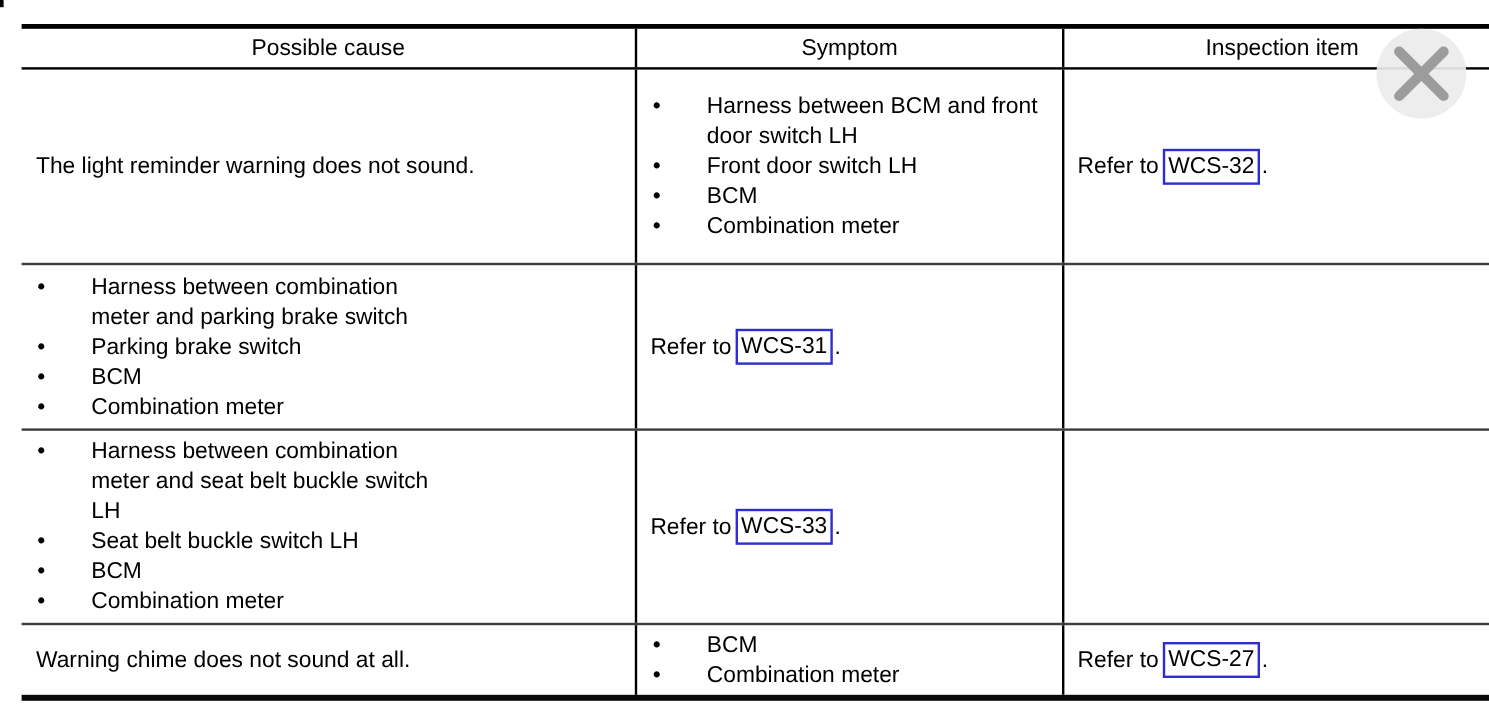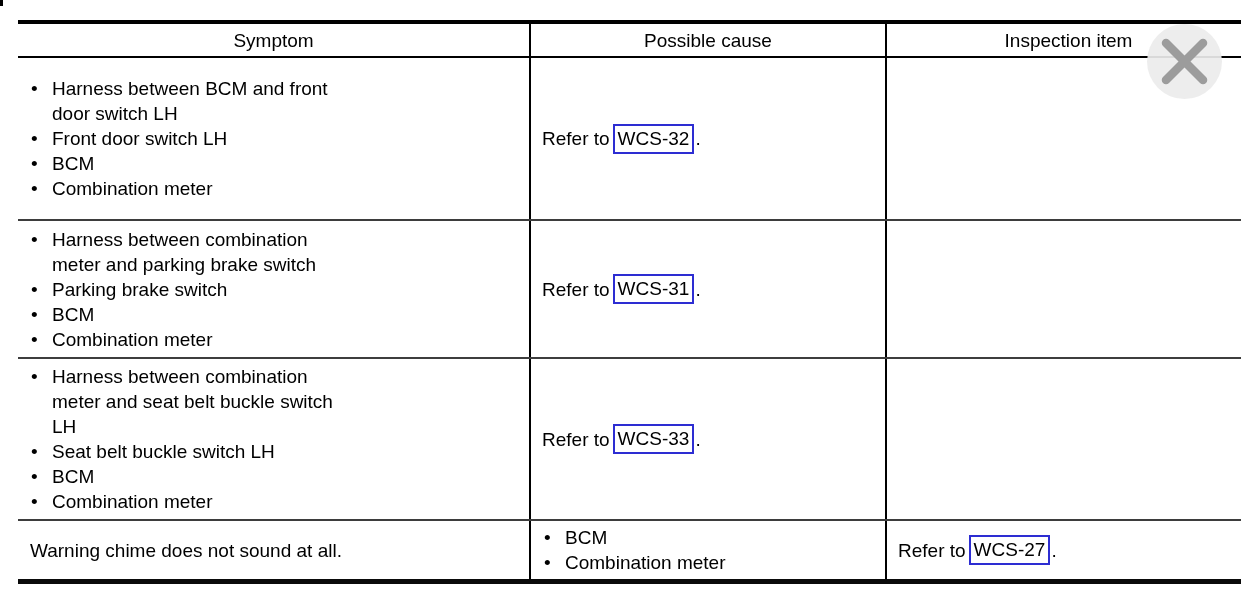--- a/index.html
+++ b/index.html
@@ -27,21 +27,21 @@
   .body-row.r2 { height:162px; }
   .body-row.r3 { height:58px; border-bottom:none; }
 
   .symptom-cell { padding:0 10px 0 12px; }
   .symptom-text { white-space:pre-line; }
 
   .cause-cell { padding:0 6px 0 13px; }
   .cause-list { list-style:none; width:100%; }
   .cause-item { display:flex; align-items:flex-start; }
   .bullet { flex:0 0 21px; text-align:left; }
-  .cause-text { white-space:pre-line; flex:1 1 auto; }
+  .cause-text { white-space:pre-line; flex:1 1 auto;margin-left:24px; }
 
   .inspect-cell { padding:0 6px 0 11px; }
   .refer-line { display:flex; align-items:center; white-space:nowrap; }
   .wcs-link {
     display:inline-block; margin-left:3px; padding:0 3px 1px 3px;
     border:2px solid #2d2dd2; color:#000; 
     text-underline-offset:2px; cursor:pointer;
   }
   .refer-suffix { margin-left:1px; }
 
@@ -54,31 +54,34 @@
 </style>
 </head>
 <body>
 
 <div class="corner-artifact"></div>
 
 <div class="diag-table">
 
   <div class="t-row header-row">
     <div class="cell">
+      <span>Possible cause</span>
+    </div>
+    <div class="cell">
       <span>Symptom</span>
-    </div>
-    <div class="cell">
-      <span>Possible cause</span>
     </div>
     <div class="cell">
       <span>Inspection item</span>
     </div>
   </div>
 
   <div class="t-row body-row r0">
+    <div class="cell symptom-cell">
+      <span class="symptom-text">The light reminder warning does not sound.</span>
+    </div>
     <div class="cell cause-cell">
       <ul class="cause-list">
         <li class="cause-item">
           <span class="bullet">•</span>
           <span class="cause-text">Harness between BCM and front
 door switch LH</span>
         </li>
         <li class="cause-item">
           <span class="bullet">•</span>
           <span class="cause-text">Front door switch LH</span>

